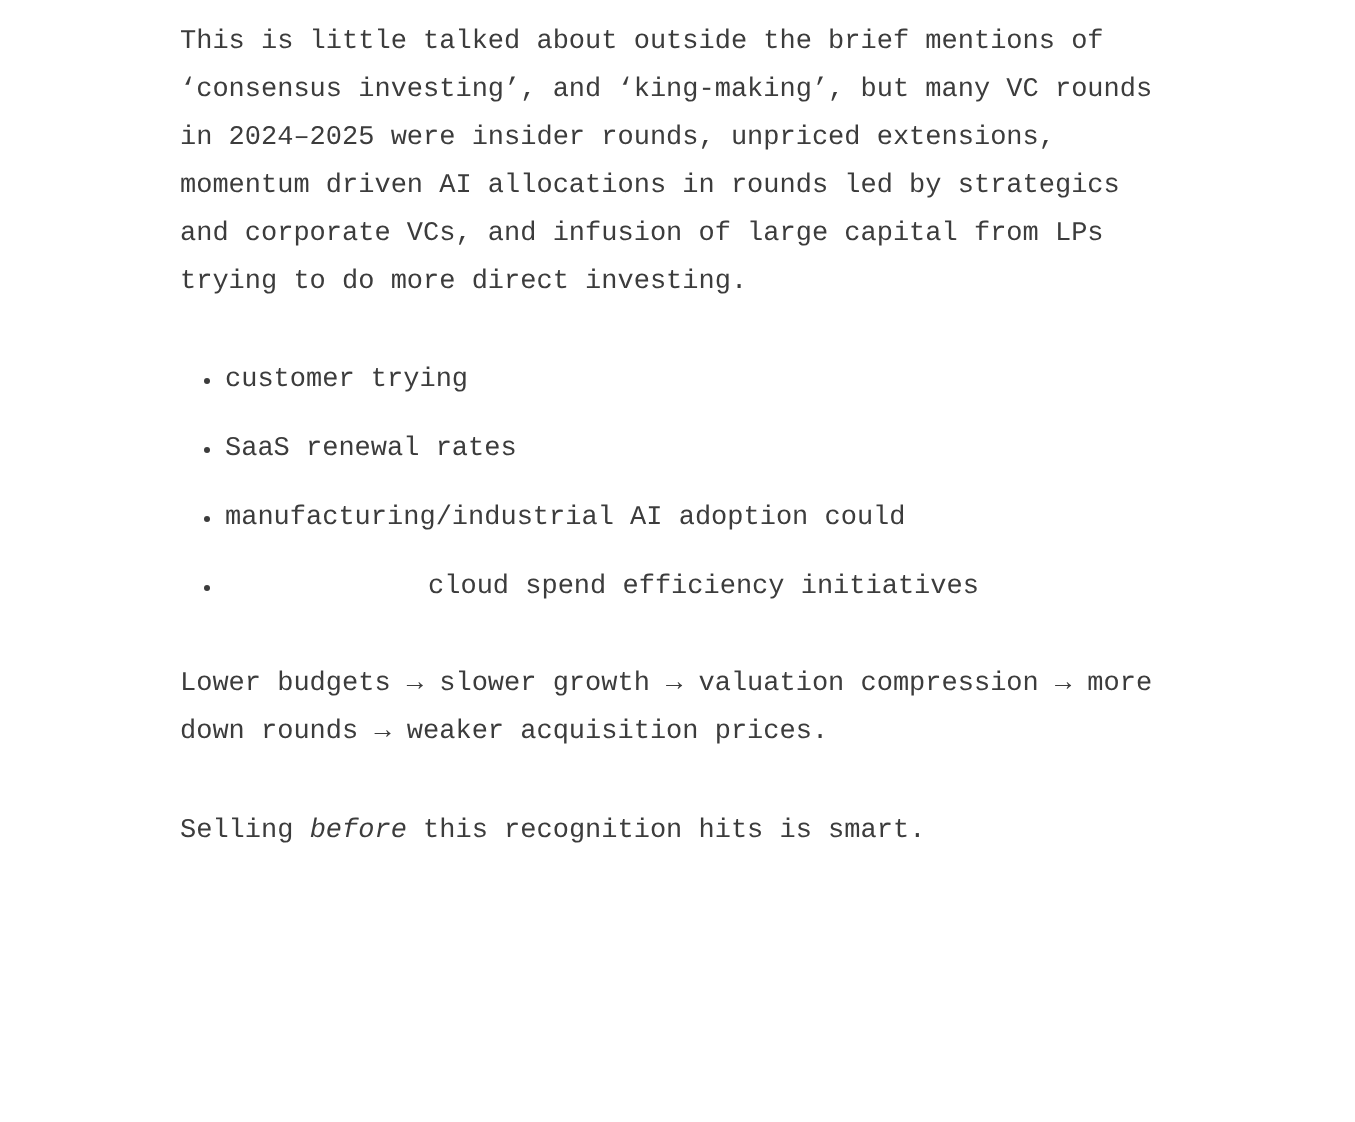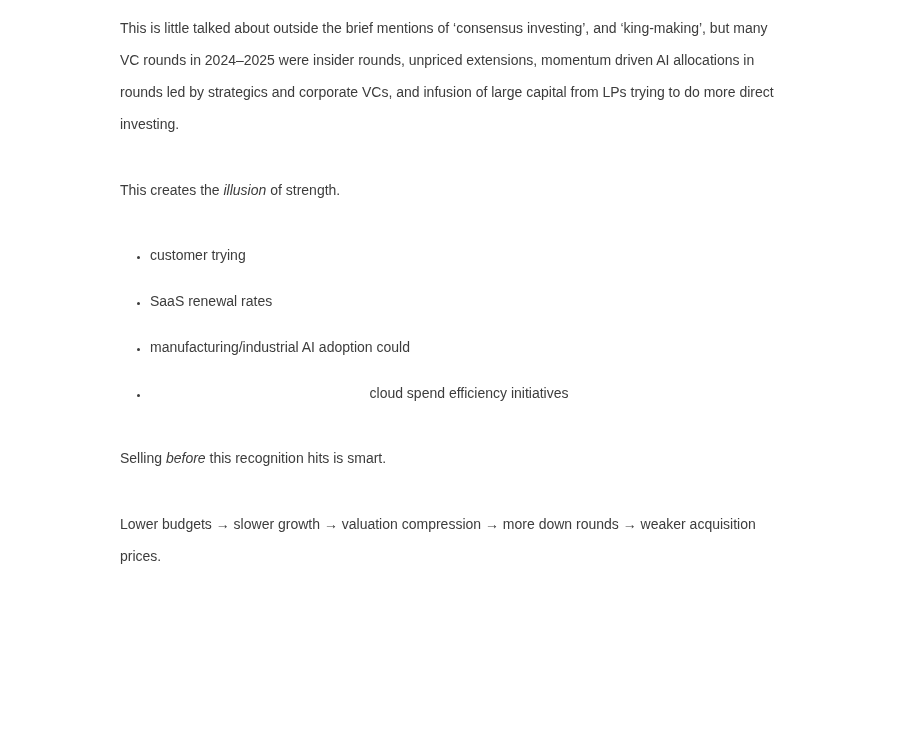--- a/index.html
+++ b/index.html
@@ -9,22 +9,22 @@
   }
   body {
     width: 903px;
     height: 748px;
     overflow: hidden;
   }
   .article {
     box-sizing: border-box;
     width: 903px;
     padding: 12px 115px 0 120px;
-    font-family: Liberation Sans, sans-serif;
-    font-size: 14px;
+    font-family: Liberation Mono, monospace;
+    font-size: 18px;
     line-height: 32px;
     color: #3c3c3c;
     -webkit-font-smoothing: antialiased;
   }
   .article p {
     margin: 0 0 34px 0;
   }
   .article ul {
     margin: -1px 0 33px 0;
     padding: 0 0 0 30px;
@@ -46,28 +46,27 @@
     font-style: italic;
   }
 </style>
 </head>
 <body>
 
 <div class="article">
 
   <p>This is little talked about outside the brief mentions of ‘consensus investing’, and ‘king-making’, but many VC rounds in 2024–2025 were insider rounds, unpriced extensions, momentum driven AI allocations in rounds led by strategics and corporate VCs, and infusion of large capital from LPs trying to do more direct investing.</p>
 
-  <p><span>This creates the </span><em>illusion</em><span> of strength.</span></p>
 
 
   <ul>
     <li>customer trying</li>
     <li>SaaS renewal rates</li>
     <li>manufacturing/industrial AI adoption could</li>
     <li>cloud spend efficiency initiatives</li>
   </ul>
 
 
+  <p>Lower budgets → slower growth → valuation compression → more down rounds → weaker acquisition prices.</p>
+
   <p><span>Selling </span><em>before</em><span> this recognition hits is smart.</span></p>
-
-  <p>Lower budgets → slower growth → valuation compression → more down rounds → weaker acquisition prices.</p>
 
 </div>
 
 </body></html>

